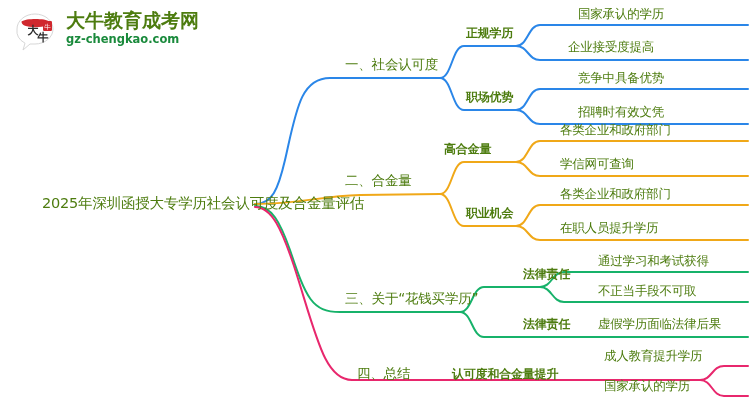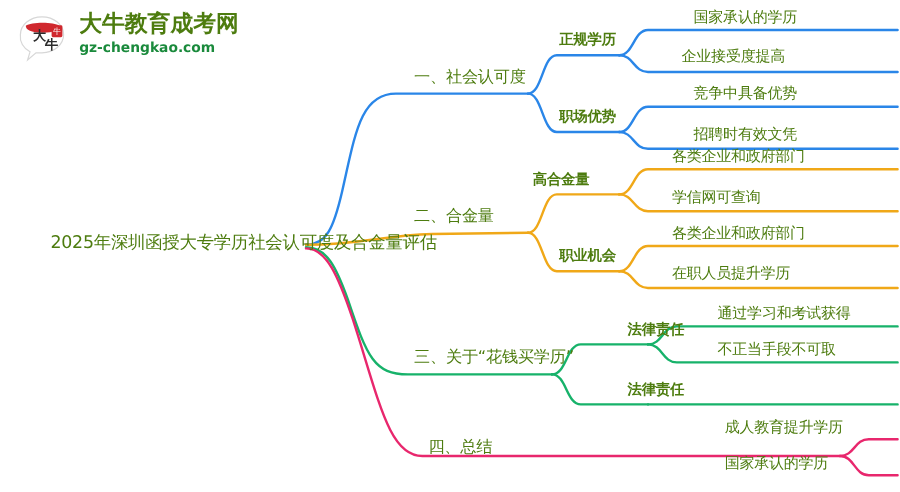--- a/index.html
+++ b/index.html
@@ -178,19 +178,21 @@
   <div class="node leaf" style="left:560px; top:188px;">各类企业和政府部门</div>
   <div class="node leaf" style="left:560px; top:222px;">在职人员提升学历</div>
 
   <div class="node lvl1" style="left:345px; top:292px;">三、关于“花钱买学历”</div>
 
   <div class="node lvl2" style="left:523px; top:268px;">法律责任</div>
   <div class="node leaf" style="left:598px; top:255px;">通过学习和考试获得</div>
   <div class="node leaf" style="left:598px; top:285px;">不正当手段不可取</div>
 
   <div class="node lvl2" style="left:523px; top:318px;">法律责任</div>
+  <div class="node leaf" style="left:598px; top:318px;">虚假学历面临法律后果</div>
 
   <div class="node lvl1" style="left:357px; top:367px;">四、总结</div>
 
+  <div class="node lvl2" style="left:452px; top:368px;">认可度和合金量提升</div>
   <div class="node leaf" style="left:604px; top:350px;">成人教育提升学历</div>
   <div class="node leaf" style="left:604px; top:380px;">国家承认的学历</div>
 
 </div>
 
 </body></html>

